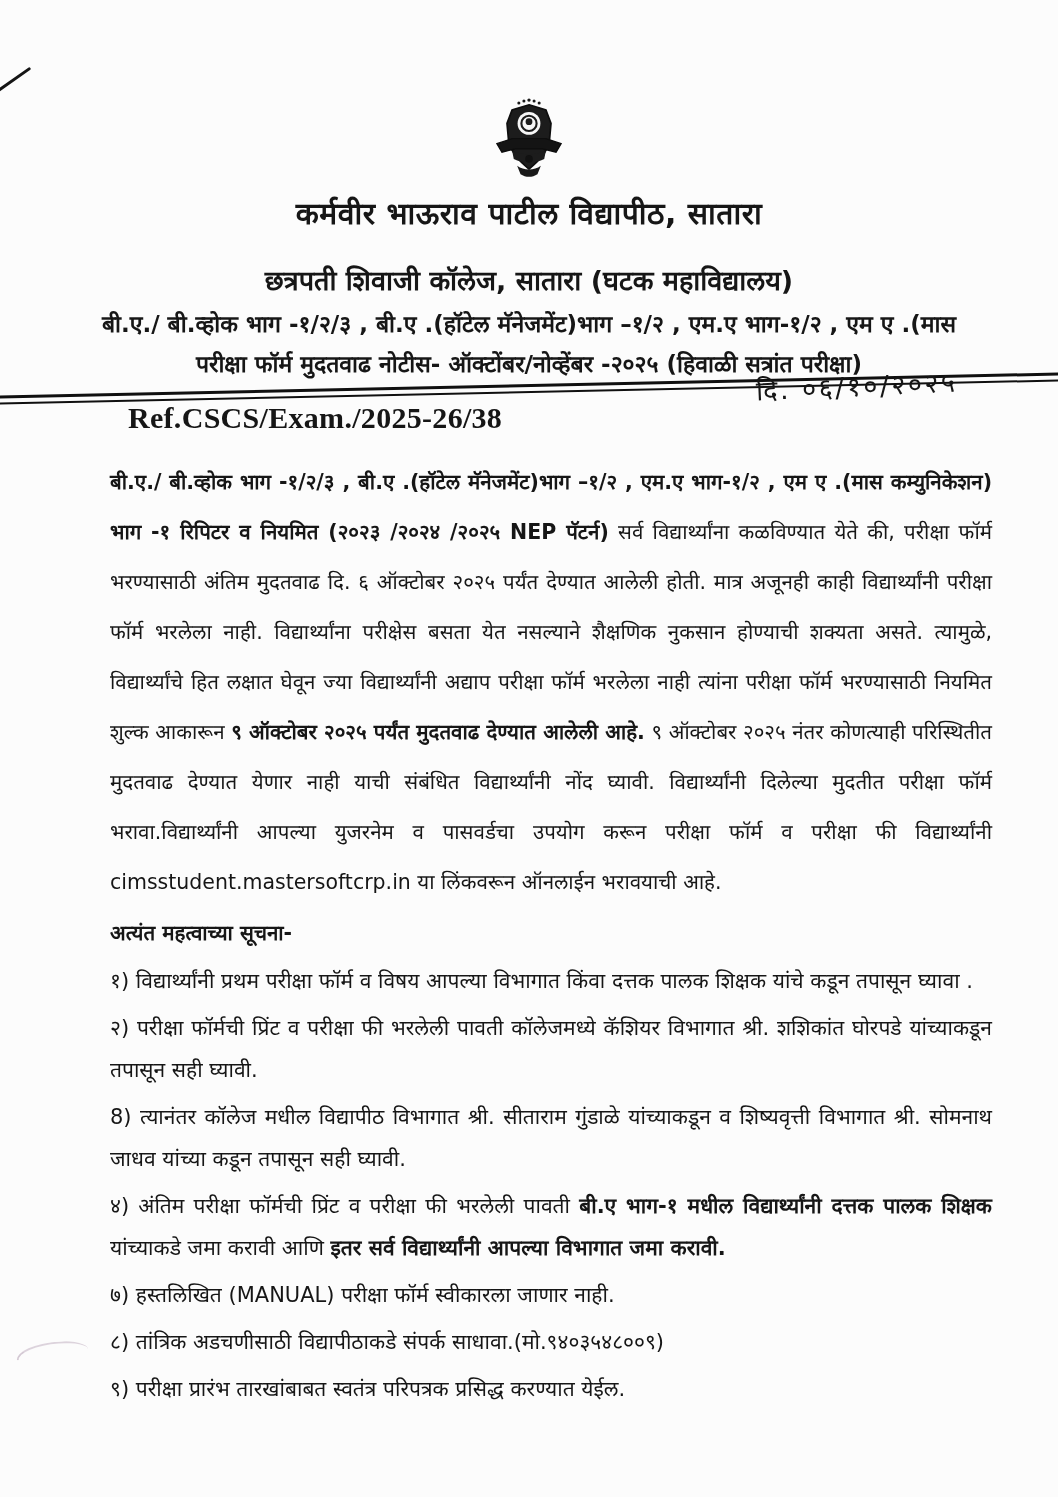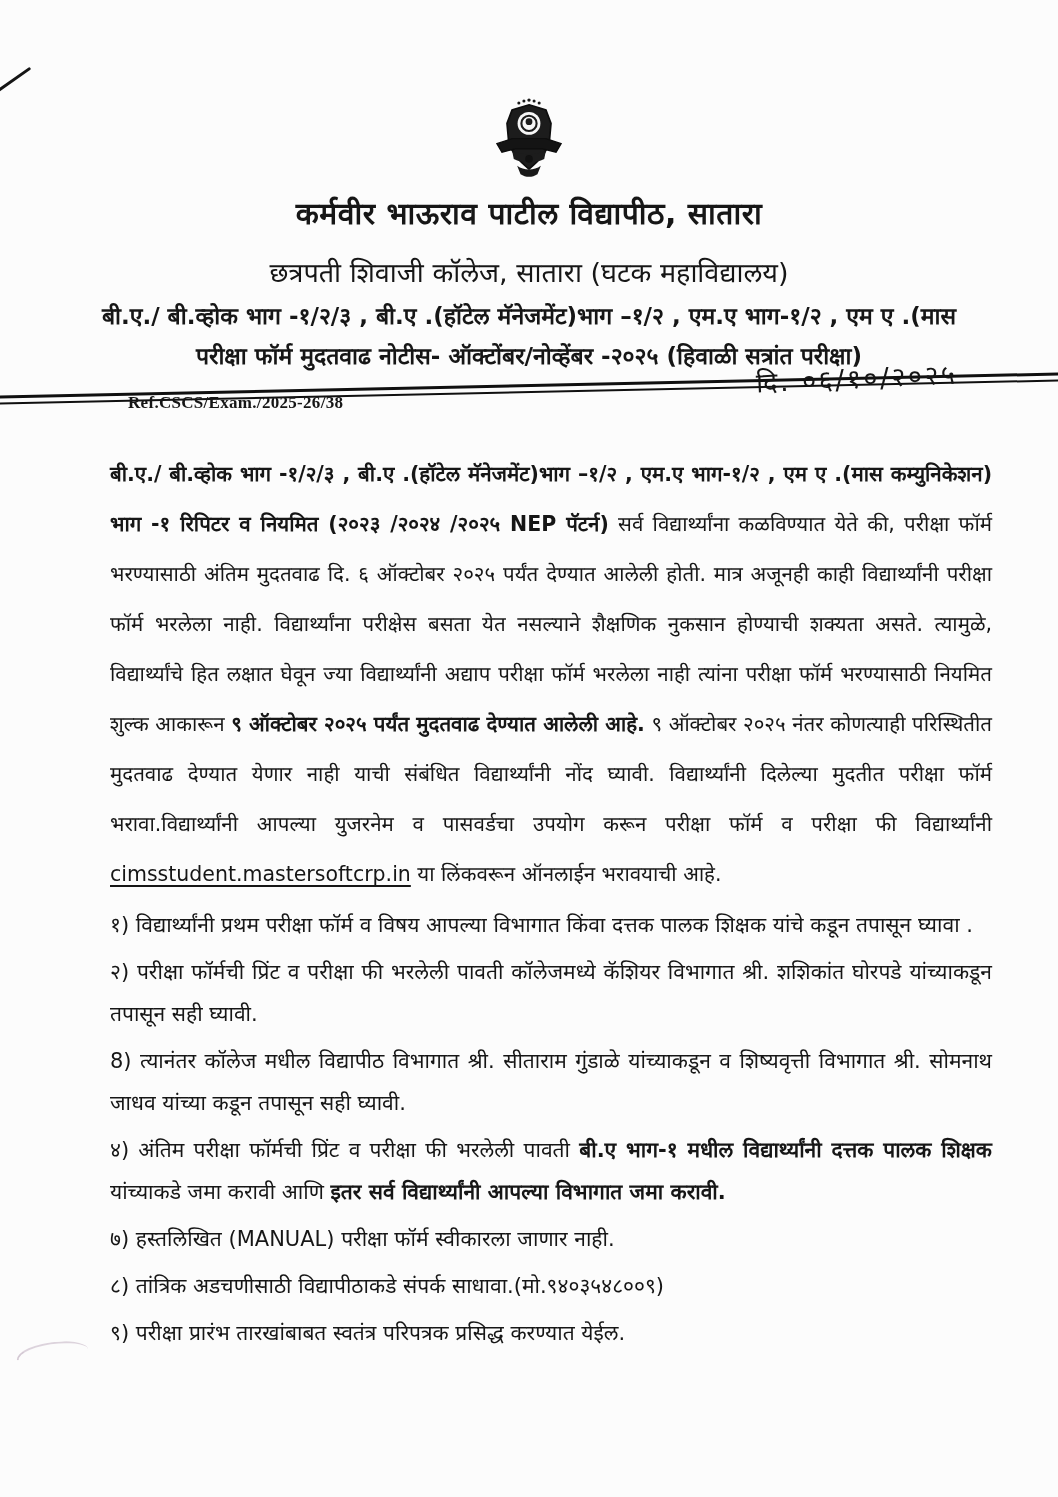--- a/index.html
+++ b/index.html
@@ -6,60 +6,60 @@
   .page{
     position:relative;
     width:1058px;height:1497px;
     margin:0 auto;
     background:#fcfcfc;
     color:#161616;
     font-family:"DejaVu Sans","Liberation Sans",sans-serif;
     overflow:hidden;
   }
   .b{font-weight:700;}
-  .u{text-decoration:underline;text-underline-offset:4px;}
+  .u{text-underline-offset:4px;}
 
   
   .pen-stroke{
     position:absolute;left:-6px;top:78px;width:40px;height:3px;
     background:#151515;border-radius:2px;
     transform:rotate(-35deg);
   }
   
   .faint-mark{
     position:absolute;left:16px;top:1342px;width:70px;height:14px;
     border-top:2px solid rgba(110,70,110,0.22);
     border-left:2px solid rgba(110,70,110,0.28);
     border-radius:60% 40% 0 0 / 100% 60% 0 0;
     transform:rotate(-4deg);
   }
 
   .header{width:100%;text-align:center;}
   .logo-wrap{margin:98px auto 6px auto;width:86px;height:88px;}
   .org-name{font-size:30px;font-weight:700;letter-spacing:.5px;margin-top:2px;}
-  .college-name{font-size:27px;font-weight:400;margin-top:20px;}
+  .college-name{font-size:27px;font-weight:700;margin-top:28px;}
   .course-line{font-size:23px;font-weight:700;margin-top:9px;padding:0 100px;}
   .course-line.first{padding:0 90px;}
   .notice-title{font-size:23px;font-weight:700;margin-top:8px;}
 
   .rule-wrap{
     position:absolute;left:-10px;top:384px;width:1080px;height:10px;
     transform:rotate(-1.25deg);
   }
   .rule-wrap .l1{height:2.5px;background:#101010;}
   .rule-wrap .l2{height:2px;background:#101010;margin-top:4px;}
 
   .ref-row{
     position:relative;
     margin:22px 60px 0 128px;
     height:44px;
   }
   .ref-no{
     font-family:"Liberation Serif","DejaVu Serif",serif;
-    font-weight:700;font-size:17px;letter-spacing:.3px;
+    font-weight:700;font-size:30px;letter-spacing:.3px;
   }
   .date-hand{
     position:absolute;right:40px;top:-34px;
     font-size:27px;letter-spacing:2.5px;
     transform:rotate(-2.5deg);
     white-space:nowrap;
   }
 
   .content{padding:0 66px 0 110px;}
   .opening-para{
@@ -113,20 +113,21 @@
       <div class="l2"></div>
   </div>
 
   <div class="ref-row">
     <span class="ref-no">Ref.CSCS/Exam./2025-26/38</span>
     <span class="date-hand">दि. ०६/१०/२०२५</span>
   </div>
 
   <div class="content">
     <div class="opening-para"><span class="b">बी.ए./ बी.व्होक भाग -१/२/३  , बी.ए .(हॉटेल मॅनेजमेंट)भाग –१/२ ,  एम.ए भाग-१/२ , एम ए .(मास कम्युनिकेशन) भाग -१ रिपिटर व  नियमित (२०२३ /२०२४ /२०२५ NEP पॅटर्न)</span><span> सर्व विद्यार्थ्यांना कळविण्यात येते की, परीक्षा फॉर्म भरण्यासाठी अंतिम मुदतवाढ दि. ६ ऑक्टोबर २०२५ पर्यंत देण्यात आलेली होती. मात्र अजूनही काही विद्यार्थ्यांनी परीक्षा फॉर्म भरलेला नाही. विद्यार्थ्यांना परीक्षेस बसता येत नसल्याने शैक्षणिक नुकसान होण्याची शक्यता असते. त्यामुळे, विद्यार्थ्यांचे हित लक्षात घेवून  ज्या विद्यार्थ्यांनी अद्याप परीक्षा फॉर्म भरलेला नाही त्यांना परीक्षा फॉर्म भरण्यासाठी नियमित शुल्क आकारून </span><span class="b">९ ऑक्टोबर २०२५ पर्यंत मुदतवाढ देण्यात आलेली आहे.</span><span> ९ ऑक्टोबर २०२५  नंतर कोणत्याही परिस्थितीत मुदतवाढ देण्यात येणार नाही याची संबंधित विद्यार्थ्यांनी नोंद घ्यावी. विद्यार्थ्यांनी दिलेल्या मुदतीत परीक्षा फॉर्म भरावा.विद्यार्थ्यांनी आपल्या युजरनेम व पासवर्डचा उपयोग करून परीक्षा फॉर्म व परीक्षा फी विद्यार्थ्यांनी </span><span class="u">cimsstudent.mastersoftcrp.in</span><span> या लिंकवरून ऑनलाईन भरावयाची आहे.</span></div>
+    <div class="instr-heading">अत्यंत महत्वाच्या सूचना-</div>
 
     <div class="instr-item"><span>१) विद्यार्थ्यांनी प्रथम परीक्षा फॉर्म व विषय आपल्या विभागात किंवा दत्तक पालक शिक्षक यांचे कडून तपासून घ्यावा .</span></div>
     <div class="instr-item"><span>२) परीक्षा फॉर्मची प्रिंट व परीक्षा फी भरलेली पावती कॉलेजमध्ये कॅशियर विभागात श्री. शशिकांत घोरपडे यांच्याकडून तपासून सही घ्यावी.</span></div>
     <div class="instr-item"><span>8) त्यानंतर कॉलेज मधील विद्यापीठ विभागात श्री. सीताराम गुंडाळे यांच्याकडून व शिष्यवृत्ती विभागात श्री. सोमनाथ जाधव यांच्या कडून तपासून सही घ्यावी.</span></div>
     <div class="instr-item"><span>४) अंतिम परीक्षा फॉर्मची प्रिंट व परीक्षा फी भरलेली पावती </span><span class="b">बी.ए भाग-१ मधील विद्यार्थ्यांनी दत्तक पालक शिक्षक</span><span> यांच्याकडे जमा करावी आणि </span><span class="b">इतर सर्व विद्यार्थ्यांनी आपल्या विभागात जमा करावी.</span></div>
     <div class="instr-item"><span>७) हस्तलिखित (MANUAL) परीक्षा फॉर्म स्वीकारला जाणार नाही.</span></div>
     <div class="instr-item"><span>८) तांत्रिक अडचणीसाठी विद्यापीठाकडे संपर्क साधावा.(मो.९४०३५४८००९)</span></div>
     <div class="instr-item"><span>९) परीक्षा प्रारंभ तारखांबाबत स्वतंत्र परिपत्रक प्रसिद्ध करण्यात येईल.</span></div>
 
   </div>

